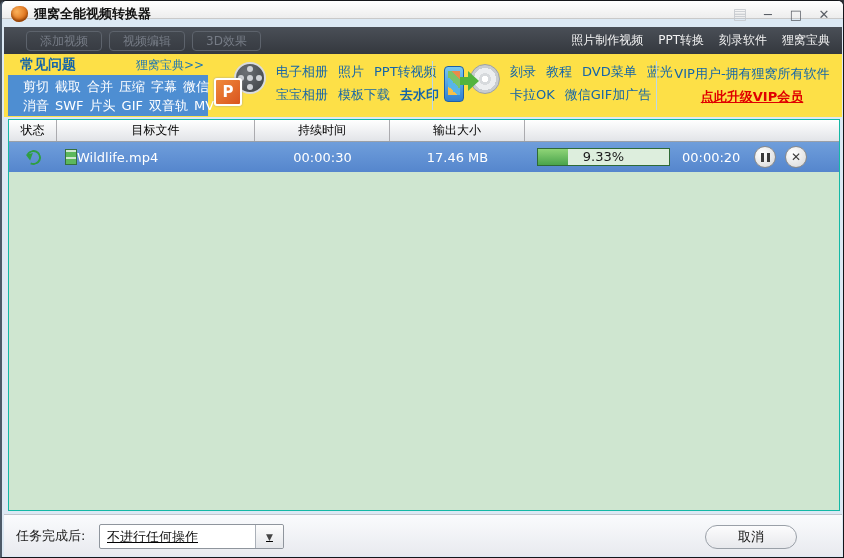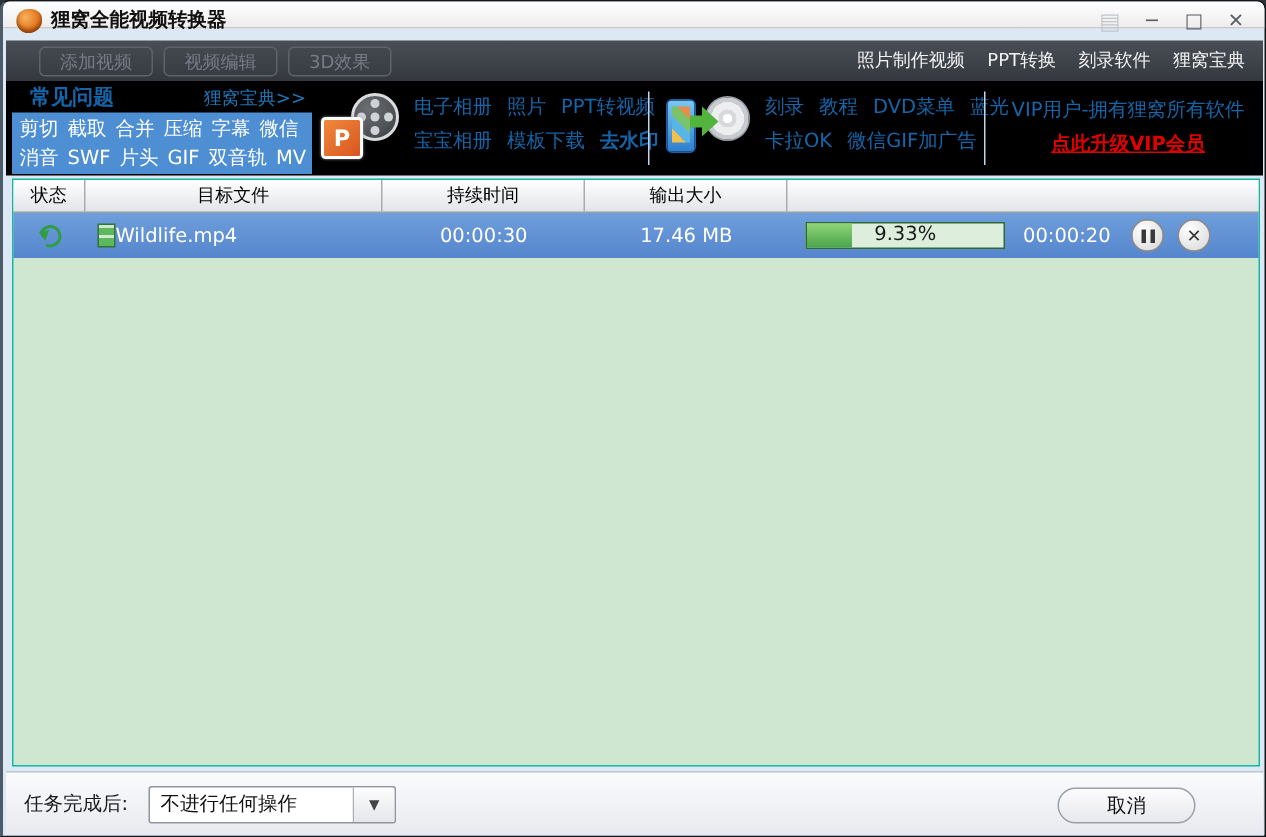--- a/index.html
+++ b/index.html
@@ -15,27 +15,27 @@
   .win-btn { width:18px; height:18px; display:flex; align-items:center; justify-content:center; font-size:13px; font-weight:bold; color:#5a5f66; cursor:default; }
   .win-btn.menu { color:#c3c7cc; font-size:15px; }
 
   
   .toolbar { position:absolute; left:2px; right:1px; top:26px; height:27px; background:linear-gradient(#4a4f57,#34383e); display:flex; align-items:center; padding-left:22px; }
   .tb-btn { height:20px; padding:0 13px; margin-right:7px; border:1px solid #5d636c; border-radius:4px; color:#767c86; font-size:12px; line-height:18px; background:linear-gradient(#43484f,#383c43); }
   .tb-links { margin-left:auto; margin-right:12px; display:flex; gap:15px; }
   .tb-link { color:#f2f2f2; font-size:12px; cursor:pointer; }
 
   
-  .promo { position:absolute; left:2px; right:1px; top:53px; height:63px; background:#000000; }
+  .promo { position:absolute; left:2px; right:1px; top:53px; height:63px; background:#fde047; }
   .vdiv { position:absolute; top:7px; height:49px; width:1px; background:#bcd8ea; }
   .faq { position:absolute; left:4px; top:1px; width:200px; height:61px; }
   .faq-head { height:20px; display:flex; justify-content:space-between; align-items:center; padding:0 4px 0 12px; }
   .faq-title { font-size:14px; font-weight:bold; color:#1565a8; }
   .faq-more { font-size:12px; color:#1e76b4; cursor:pointer; }
-  .faq-box { height:41px; background:#4e8ed2; color:#fff; font-size:13px; padding:2px 5px; }
+  .faq-box { height:41px; background:#4e8ed2; color:#fff; font-size:13px; padding:2px 15px; }
   .faq-row { display:flex; gap:6px; line-height:19px; }
   .faq-item { cursor:pointer; white-space:nowrap; }
   .promo-block { position:absolute; top:6px; display:flex; gap:10px; }
   .promo-links { font-size:13px; color:#1565a8; line-height:23px; }
   .promo-links .ln { display:flex; gap:10px; }
   .plink { cursor:pointer; white-space:nowrap; }
   .plink.bold { font-weight:bold; }
   .vip { position:absolute; left:658px; top:8px; width:180px; text-align:center; }
   .vip-line1 { font-size:13px; color:#1565a8; line-height:23px; }
   .vip-line2 { font-size:13px; color:#e00000; font-weight:bold; text-decoration:underline; line-height:23px; cursor:pointer; }
@@ -71,21 +71,21 @@
   .elapsed { margin-left:12px; width:60px; }
   .row-btn { width:22px; height:22px; border-radius:50%; background:radial-gradient(circle at 35% 30%,#ffffff,#d6d6d6); border:1px solid #8a8a8a; display:flex; align-items:center; justify-content:center; cursor:pointer; }
   .row-btn.pause { margin-left:12px; }
   .row-btn.stop { margin-left:9px; color:#3a3a3a; font-size:12px; font-weight:bold; }
   .pause-bars { display:flex; gap:3px; }
   .pause-bars i { width:3px; height:9px; background:#3a3a3a; }
 
   
   .footer { position:absolute; left:2px; right:1px; bottom:1px; top:513px; background:linear-gradient(#fafbfd,#e8eaef); border-top:1px solid #c2c6cd; }
   .after-label { position:absolute; left:12px; top:0; height:100%; display:flex; align-items:center; font-size:13px; color:#1a1a1a; }
-  .select { position:absolute; left:95px; top:9px; width:165px; height:25px; background:#fff; border:1px solid #8f959d; border-radius:2px; display:flex; }
+  .select { position:absolute; left:95px; top:9px; width:185px; height:25px; background:#fff; border:1px solid #8f959d; border-radius:2px; display:flex;text-decoration:underline; }
   .select-value { flex:1; font-size:13px; line-height:23px; padding-left:7px; color:#111; white-space:nowrap; overflow:hidden; }
   .select-arrow { width:28px; border-left:1px solid #aab0b8; background:linear-gradient(#fdfdfd,#e4e6ea); display:flex; align-items:center; justify-content:center; font-size:9px; color:#444; border-radius:0 2px 2px 0; }
   .cancel-btn { position:absolute; right:45px; top:10px; width:92px; height:24px; background:linear-gradient(#fcfcfd,#e7e8ec); border:1px solid #9aa0a8; border-radius:12px; font-size:13px; color:#111; display:flex; align-items:center; justify-content:center; cursor:pointer; }
 </style>
 </head>
 <body>
 
 <div class="window">
 
   <div class="titlebar">

